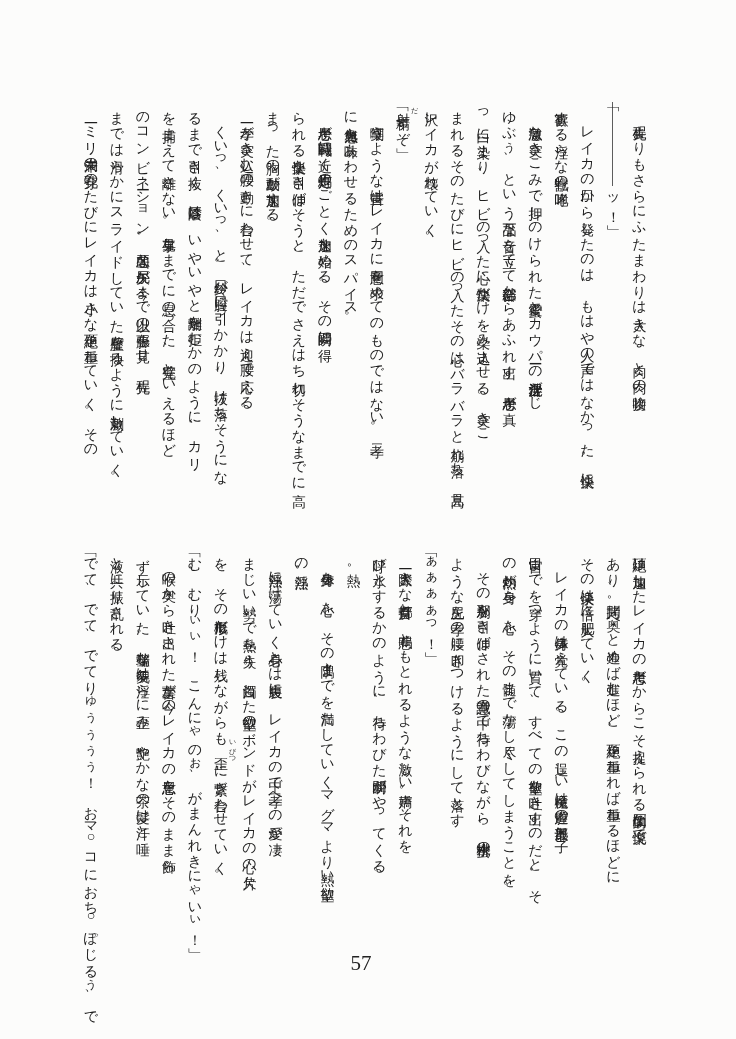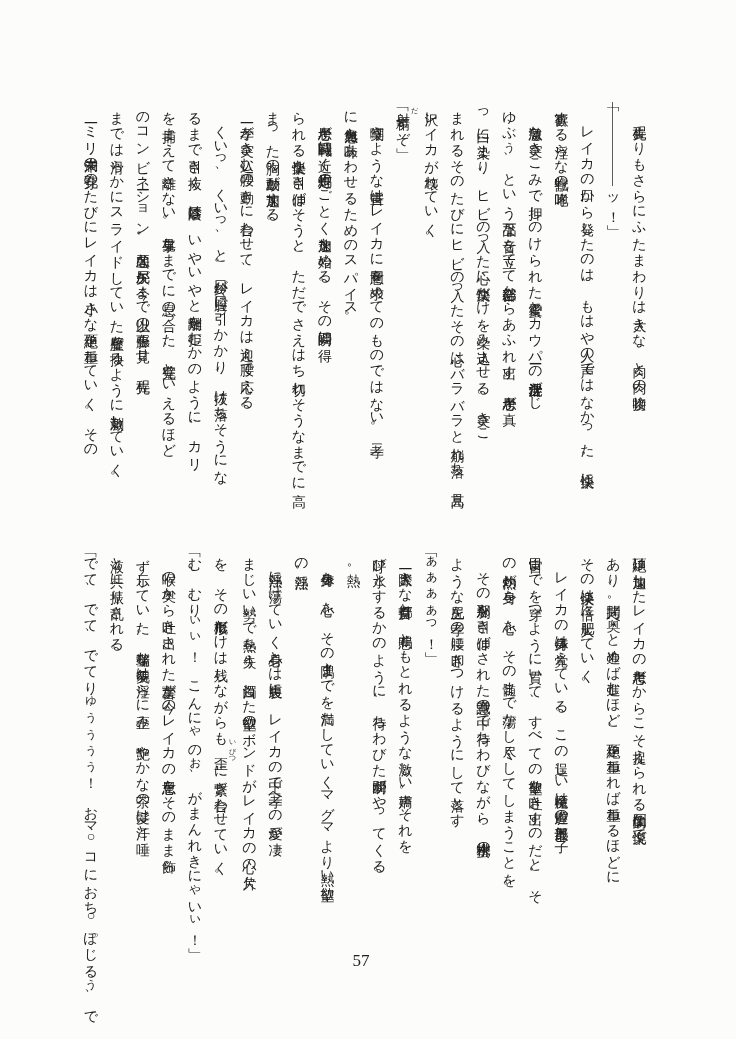--- a/index.html
+++ b/index.html
@@ -30,21 +30,21 @@
     font-size: 7px;
     letter-spacing: 0;
     line-height: 1;
     font-family: "Liberation Serif", "DejaVu Serif", serif;
   }
   .page-number {
     position: absolute;
     left: 0; right: 14px;
     top: 951px;
     text-align: center;
-    font-size: 17px;
+    font-size: 21px;
     color: #222;
   }
 </style>
 </head>
 <body>
 
 <div class="page">
 
   <div class="vblock top">
       <div class="tline">　先程よりもさらにふたまわりは大きな、肉と肉の接吻。</div>

